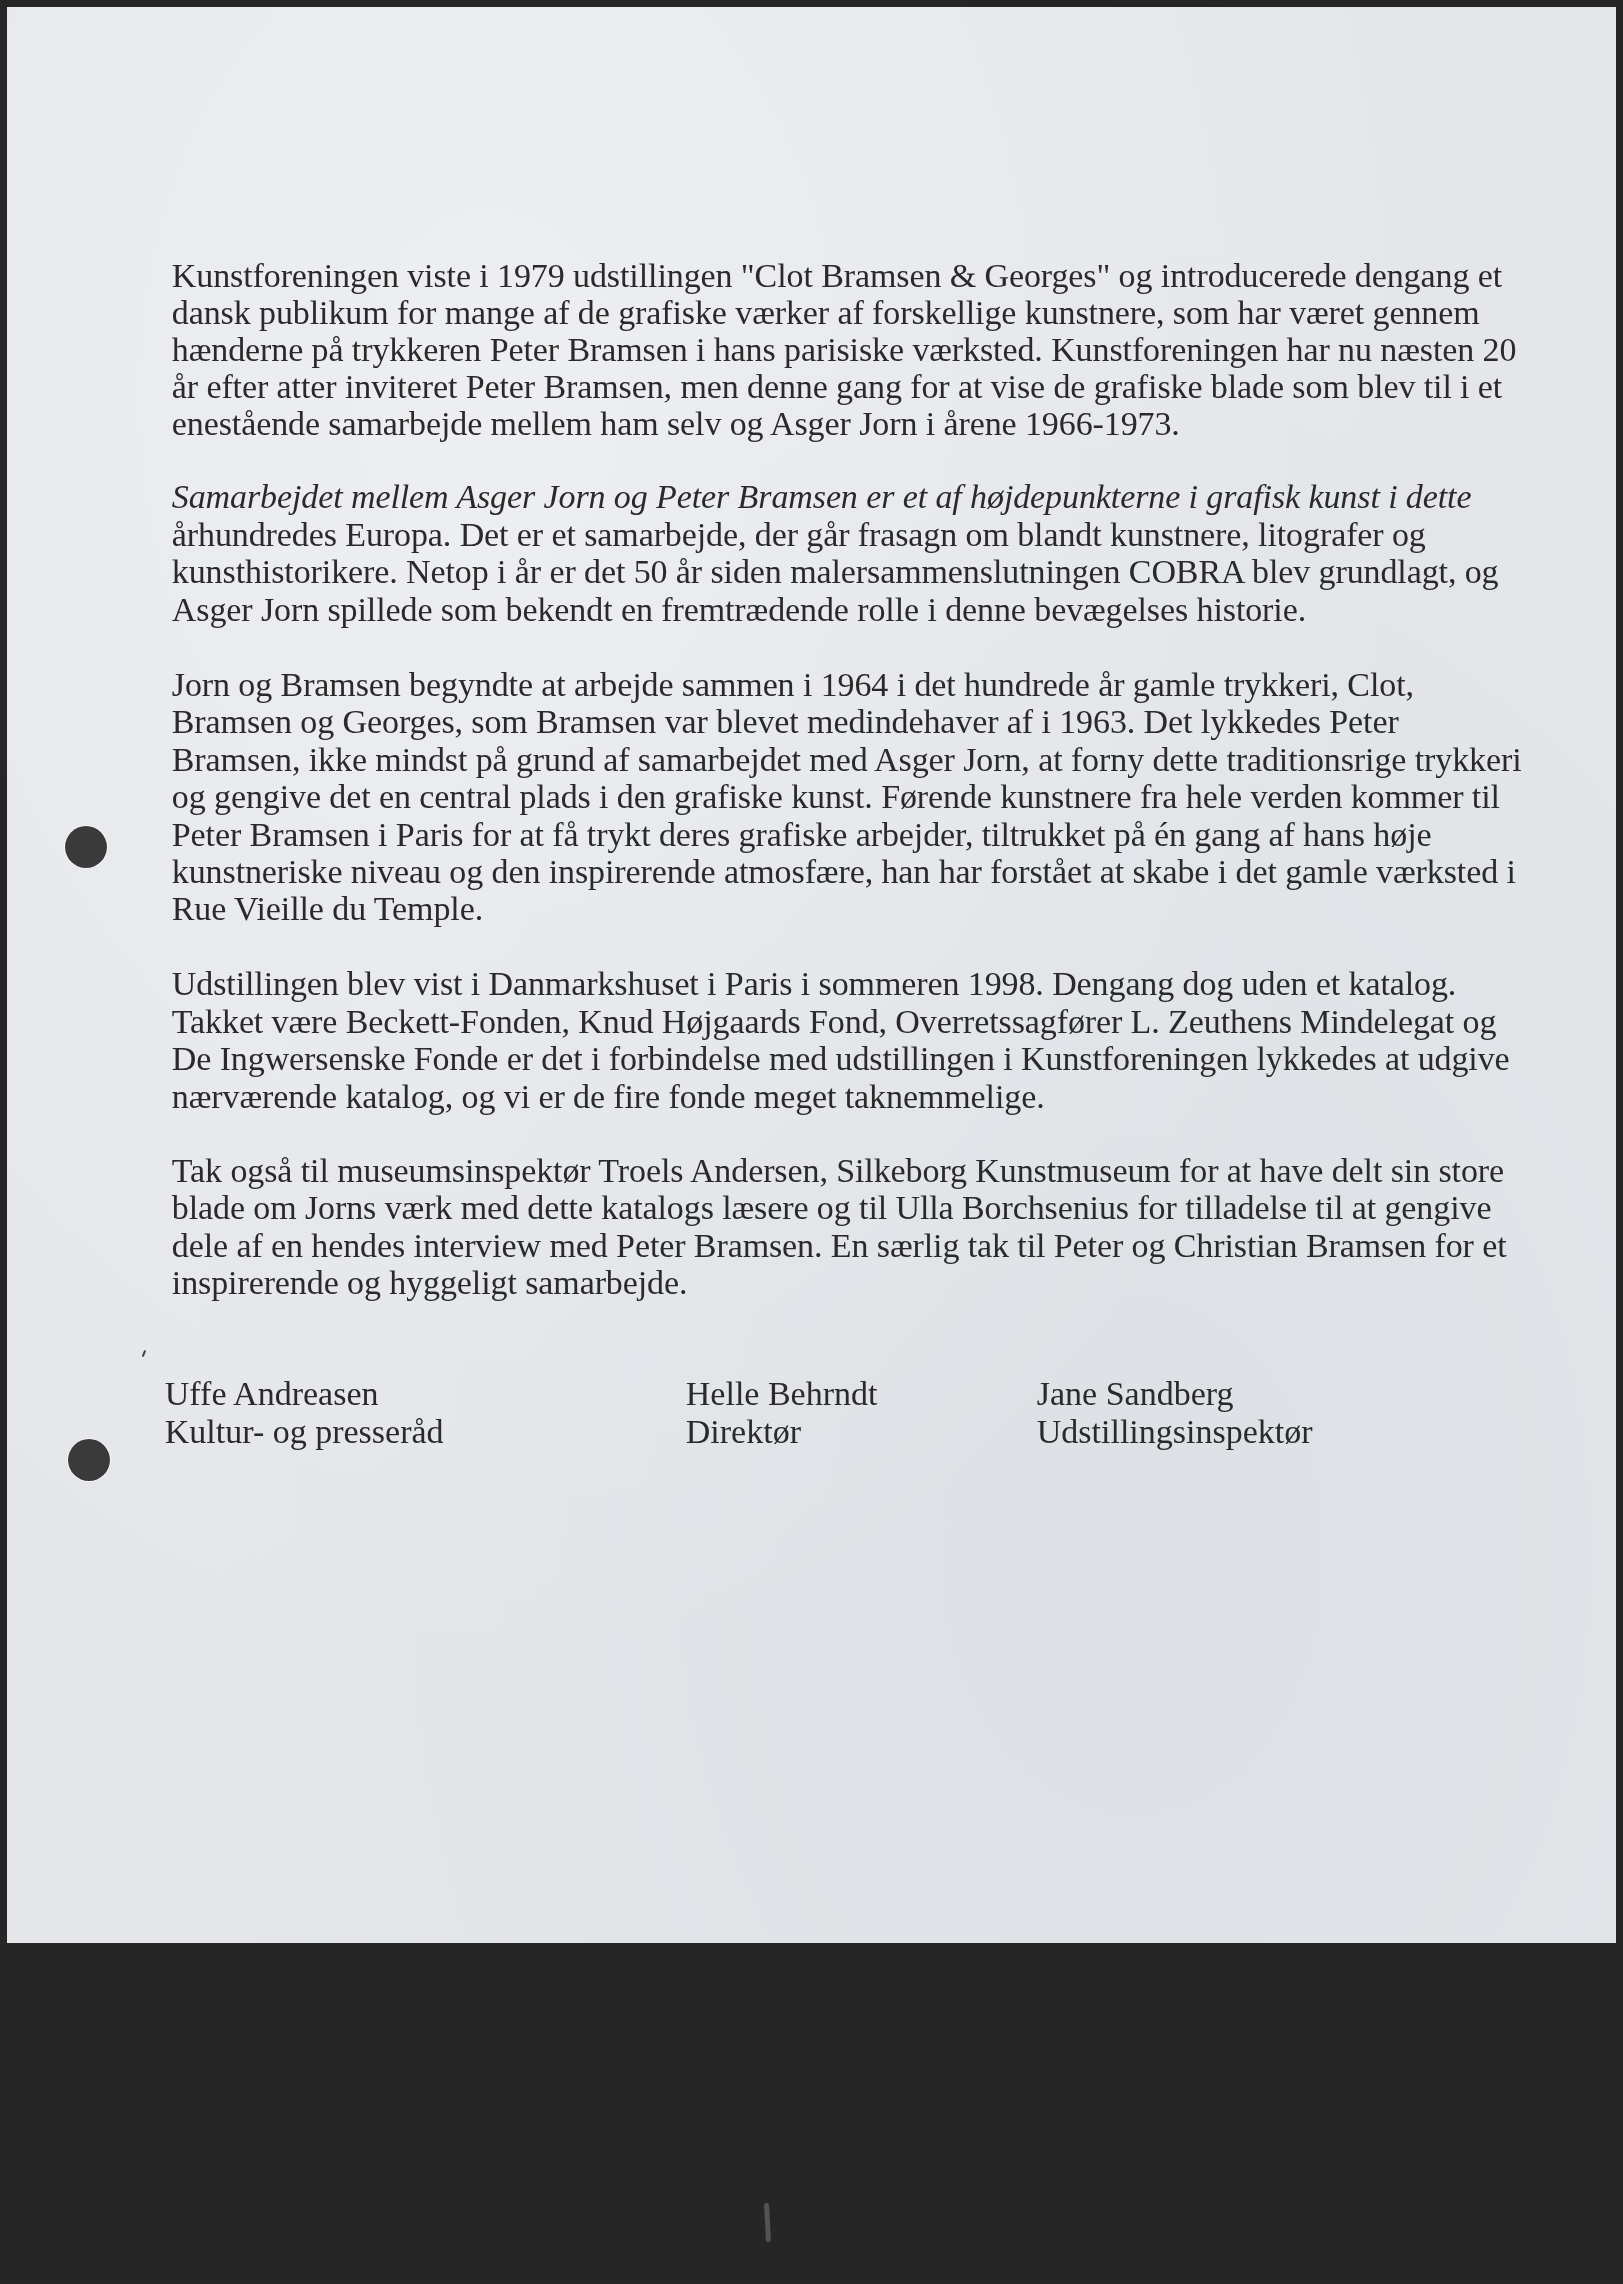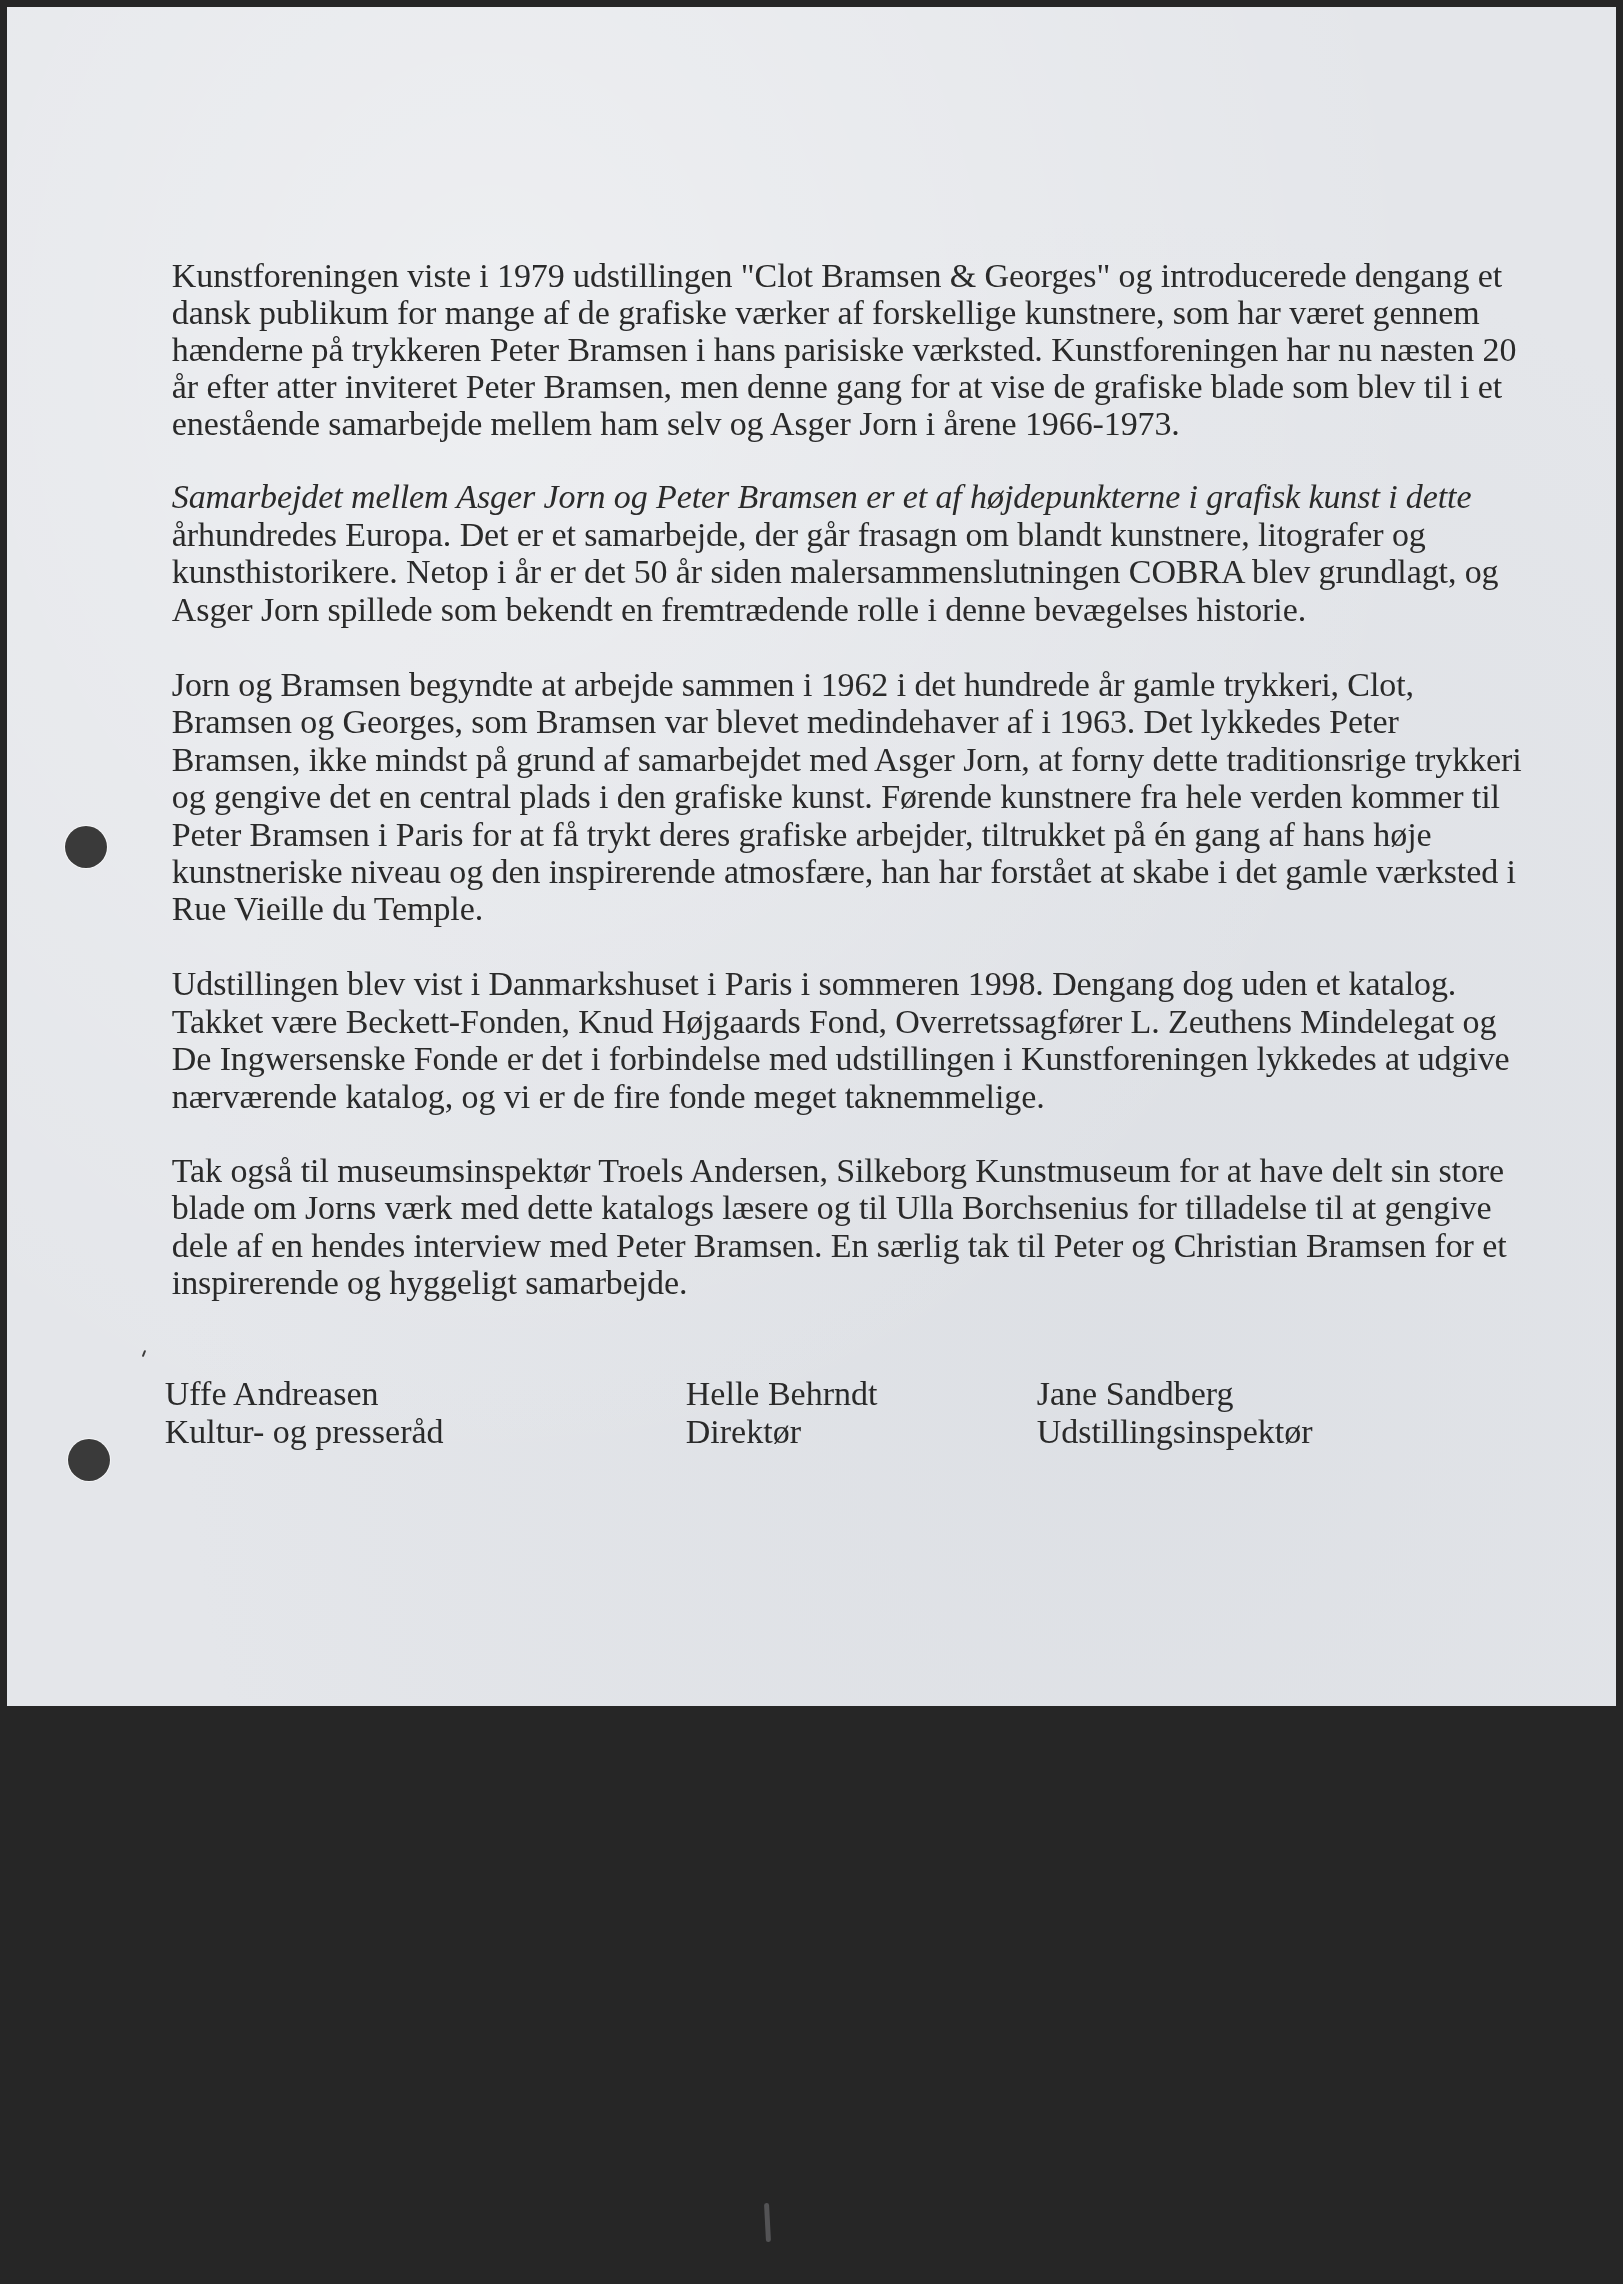--- a/index.html
+++ b/index.html
@@ -11,21 +11,21 @@
       height: 2284px;
       background: #262626;
       position: relative;
       overflow: hidden;
     }
     .paper {
       position: absolute;
       left: 6.8px;
       top: 6.8px;
       width: 1609px;
-      height: 1699px;
+      height: 1936px;
       background: #e4e6ea;
       background-image:
         radial-gradient(ellipse at 30% 20%, rgba(255,255,255,0.35), rgba(255,255,255,0) 60%),
         radial-gradient(ellipse at 70% 80%, rgba(200,205,212,0.25), rgba(200,205,212,0) 60%);
     }
     .text-block {
       position: absolute;
       left: 165px;
       top: 0;
       font-family: "Liberation Serif", "DejaVu Serif", serif;
@@ -97,21 +97,21 @@
     </div>
 
     <div>
       <div class="line" style="top:473px;font-style:italic;">Samarbejdet mellem Asger Jorn og Peter Bramsen er et af højdepunkterne i grafisk kunst i dette</div>
       <div class="line" style="top:511px;">århundredes Europa. Det er et samarbejde, der går frasagn om blandt kunstnere, litografer og</div>
       <div class="line" style="top:548px;">kunsthistorikere. Netop i år er det 50 år siden malersammenslutningen COBRA blev grundlagt, og</div>
       <div class="line" style="top:586px;">Asger Jorn spillede som bekendt en fremtrædende rolle i denne bevægelses historie.</div>
     </div>
 
     <div>
-      <div class="line" style="top:661px;">Jorn og Bramsen begyndte at arbejde sammen i 1962 i det hundrede år gamle trykkeri, Clot,</div>
+      <div class="line" style="top:661px;">Jorn og Bramsen begyndte at arbejde sammen i 1964 i det hundrede år gamle trykkeri, Clot,</div>
       <div class="line" style="top:698px;">Bramsen og Georges, som Bramsen var blevet medindehaver af i 1963. Det lykkedes Peter</div>
       <div class="line" style="top:736px;">Bramsen, ikke mindst på grund af samarbejdet med Asger Jorn, at forny dette traditionsrige trykkeri</div>
       <div class="line" style="top:773px;">og gengive det en central plads i den grafiske kunst. Førende kunstnere fra hele verden kommer til</div>
       <div class="line" style="top:811px;">Peter Bramsen i Paris for at få trykt deres grafiske arbejder, tiltrukket på én gang af hans høje</div>
       <div class="line" style="top:848px;">kunstneriske niveau og den inspirerende atmosfære, han har forstået at skabe i det gamle værksted i</div>
       <div class="line" style="top:885px;">Rue Vieille du Temple.</div>
     </div>
 
     <div>
       <div class="line" style="top:960px;">Udstillingen blev vist i Danmarkshuset i Paris i sommeren 1998. Dengang dog uden et katalog.</div>

